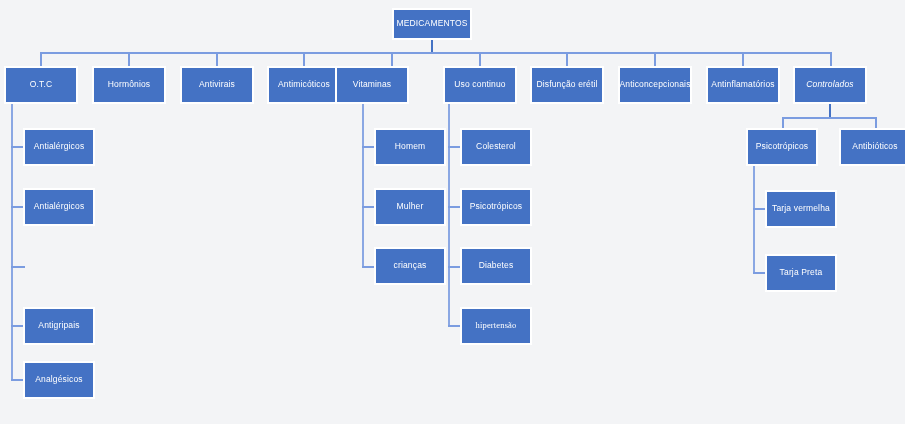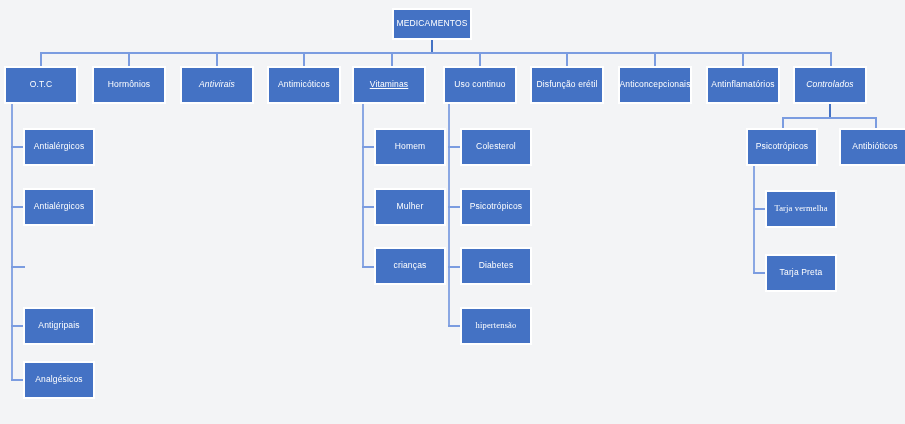--- a/index.html
+++ b/index.html
@@ -70,23 +70,23 @@
   <div class="conn v soft" style="left:303px; top:52px; height:14px;"></div>
   <div class="conn v soft" style="left:391px; top:52px; height:14px;"></div>
   <div class="conn v soft" style="left:479px; top:52px; height:14px;"></div>
   <div class="conn v soft" style="left:566px; top:52px; height:14px;"></div>
   <div class="conn v soft" style="left:654px; top:52px; height:14px;"></div>
   <div class="conn v soft" style="left:742px; top:52px; height:14px;"></div>
   <div class="conn v soft" style="left:830px; top:52px; height:14px;"></div>
 
   <div class="node" style="left:4px; top:66px; width:74px; height:38px;">O.T.C</div>
   <div class="node" style="left:92px; top:66px; width:74px; height:38px;">Hormônios</div>
-  <div class="node" style="left:180px; top:66px; width:74px; height:38px;font-style:italic;">Antivirais</div>
+  <div class="node" style="left:180px; top:66px; width:74px; height:38px;">Antivirais</div>
   <div class="node" style="left:267px; top:66px; width:74px; height:38px;">Antimicóticos</div>
-  <div class="node" style="left:352px; top:66px; width:74px; height:38px;text-decoration:underline;">Vitaminas</div>
+  <div class="node" style="left:335px; top:66px; width:74px; height:38px;">Vitaminas</div>
   <div class="node" style="left:443px; top:66px; width:74px; height:38px;">Uso continuo</div>
   <div class="node" style="left:530px; top:66px; width:74px; height:38px;">Disfunção erétil</div>
   <div class="node" style="left:706px; top:66px; width:74px; height:38px;">Antinflamatórios</div>
   <div class="node" style="left:618px; top:66px; width:74px; height:38px;">Anticoncepcionais</div>
   <div class="node" style="left:793px; top:66px; width:74px; height:38px;font-style:italic;">Controlados</div>
 
   <div class="conn v softv" style="left:11px; top:104px; height:276px;"></div>
 
   <div class="conn h soft" style="left:11px; top:146px; width:14px;"></div>
   <div class="conn h soft" style="left:11px; top:206px; width:14px;"></div>
@@ -120,16 +120,16 @@
   <div class="conn v" style="left:829px; top:104px; height:15px;"></div>
   <div class="conn h soft" style="left:782px; top:117px; width:95px;"></div>
   <div class="conn v soft" style="left:782px; top:117px; height:13px;"></div>
   <div class="conn v soft" style="left:875px; top:117px; height:13px;"></div>
   <div class="node" style="left:746px; top:128px; width:72px; height:38px;">Psicotrópicos</div>
   <div class="node" style="left:839px; top:128px; width:72px; height:38px;">Antibióticos</div>
 
   <div class="conn v softv" style="left:753px; top:166px; height:107px;"></div>
   <div class="conn h soft" style="left:753px; top:208px; width:14px;"></div>
   <div class="conn h soft" style="left:753px; top:272px; width:14px;"></div>
-  <div class="node" style="left:765px; top:190px; width:72px; height:38px;font-family:Liberation Serif, serif;">Tarja vermelha</div>
+  <div class="node" style="left:765px; top:190px; width:72px; height:38px;">Tarja vermelha</div>
   <div class="node" style="left:765px; top:254px; width:72px; height:38px;">Tarja Preta</div>
 
 </div>
 
 </body></html>

